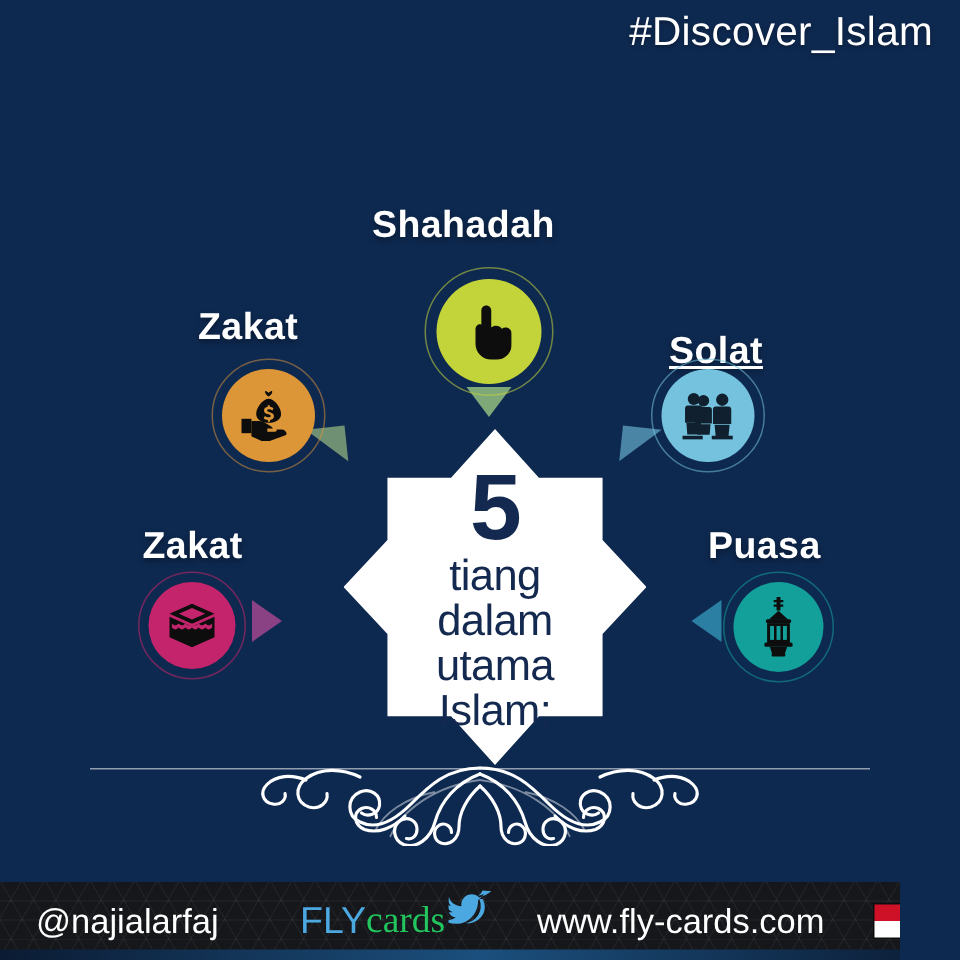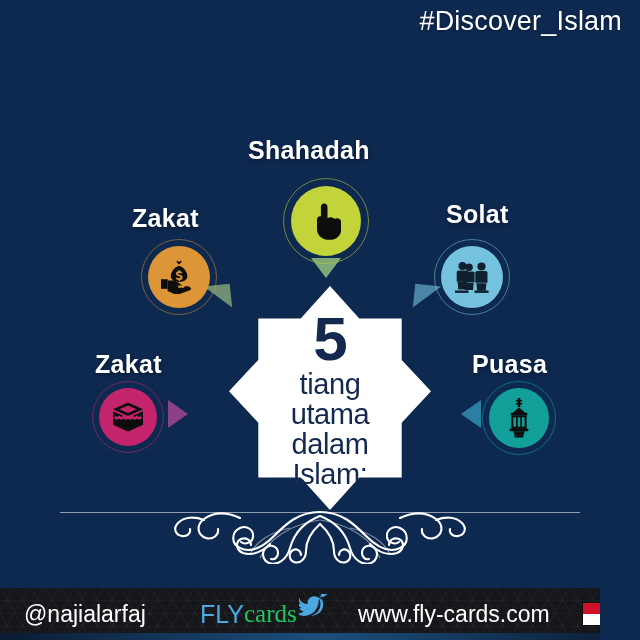--- a/index.html
+++ b/index.html
@@ -22,21 +22,21 @@
   }
 
   
   .lab{
     position:absolute;color:#ffffff;font-weight:bold;font-size:25px;
     letter-spacing:.3px;white-space:nowrap;
     text-shadow:0 2px 4px rgba(0,0,0,.40);
   }
   .lab-shahadah{left:248px;top:136px;}
   .lab-zakat{left:132px;top:204px;}
-  .lab-solat{left:446px;top:200px;}
+  .lab-solat{left:446px;top:220px;text-decoration:underline;}
   .lab-haji{left:95px;top:350px;}
   .lab-puasa{left:472px;top:350px;}
 
   
   .node{position:absolute;border-radius:50%;display:flex;align-items:center;justify-content:center;}
   .ring{position:absolute;border-radius:50%;border:1px solid rgba(255,255,255,.30);}
 
   .n-shahadah{left:291px;top:186px;width:70px;height:70px;background:#c3d43a;}
   .r-shahadah{left:283px;top:178px;width:86px;height:86px;border-color:rgba(195,212,58,.55);}
 
@@ -120,22 +120,22 @@
   <div class="tri tri-shahadah"></div>
   <div class="tri tri-zakat"></div>
   <div class="tri tri-solat"></div>
   <div class="tri tri-haji"></div>
   <div class="tri tri-puasa"></div>
 
   <div class="star"></div>
   <div class="star-txt">
     <div class="big5">5</div>
     <div class="stline">tiang</div>
+    <div class="stline">dalam</div>
     <div class="stline">utama</div>
-    <div class="stline">dalam</div>
     <div class="stline">Islam:</div>
   </div>
 
   <div class="lab lab-shahadah">Shahadah</div>
   <div class="ring r-shahadah"></div>
   <div class="node n-shahadah">
     <span>
       <svg width="30" height="38" viewBox="0 0 30 38">
         <path fill="#0d0d0d" d="M13.2 1.6c1.9 0 3.3 1.5 3.3 3.4v11.3c.9-.7 2-1.1 3.2-1.1 1.6 0 3 .7 3.9 1.9.7-.5 1.6-.8 2.5-.8 2.3 0 4.1 1.8 4.1 4.1v7.1c0 5.5-4.3 10.2-9.8 10.2h-3.9C10.8 37.7 6 33 6 27.1V17.4c0-1.8 1.4-3.2 3.1-3.2.3 0 .6 0 .8.1V5c0-1.9 1.4-3.4 3.3-3.4z"></path>
       </svg>

